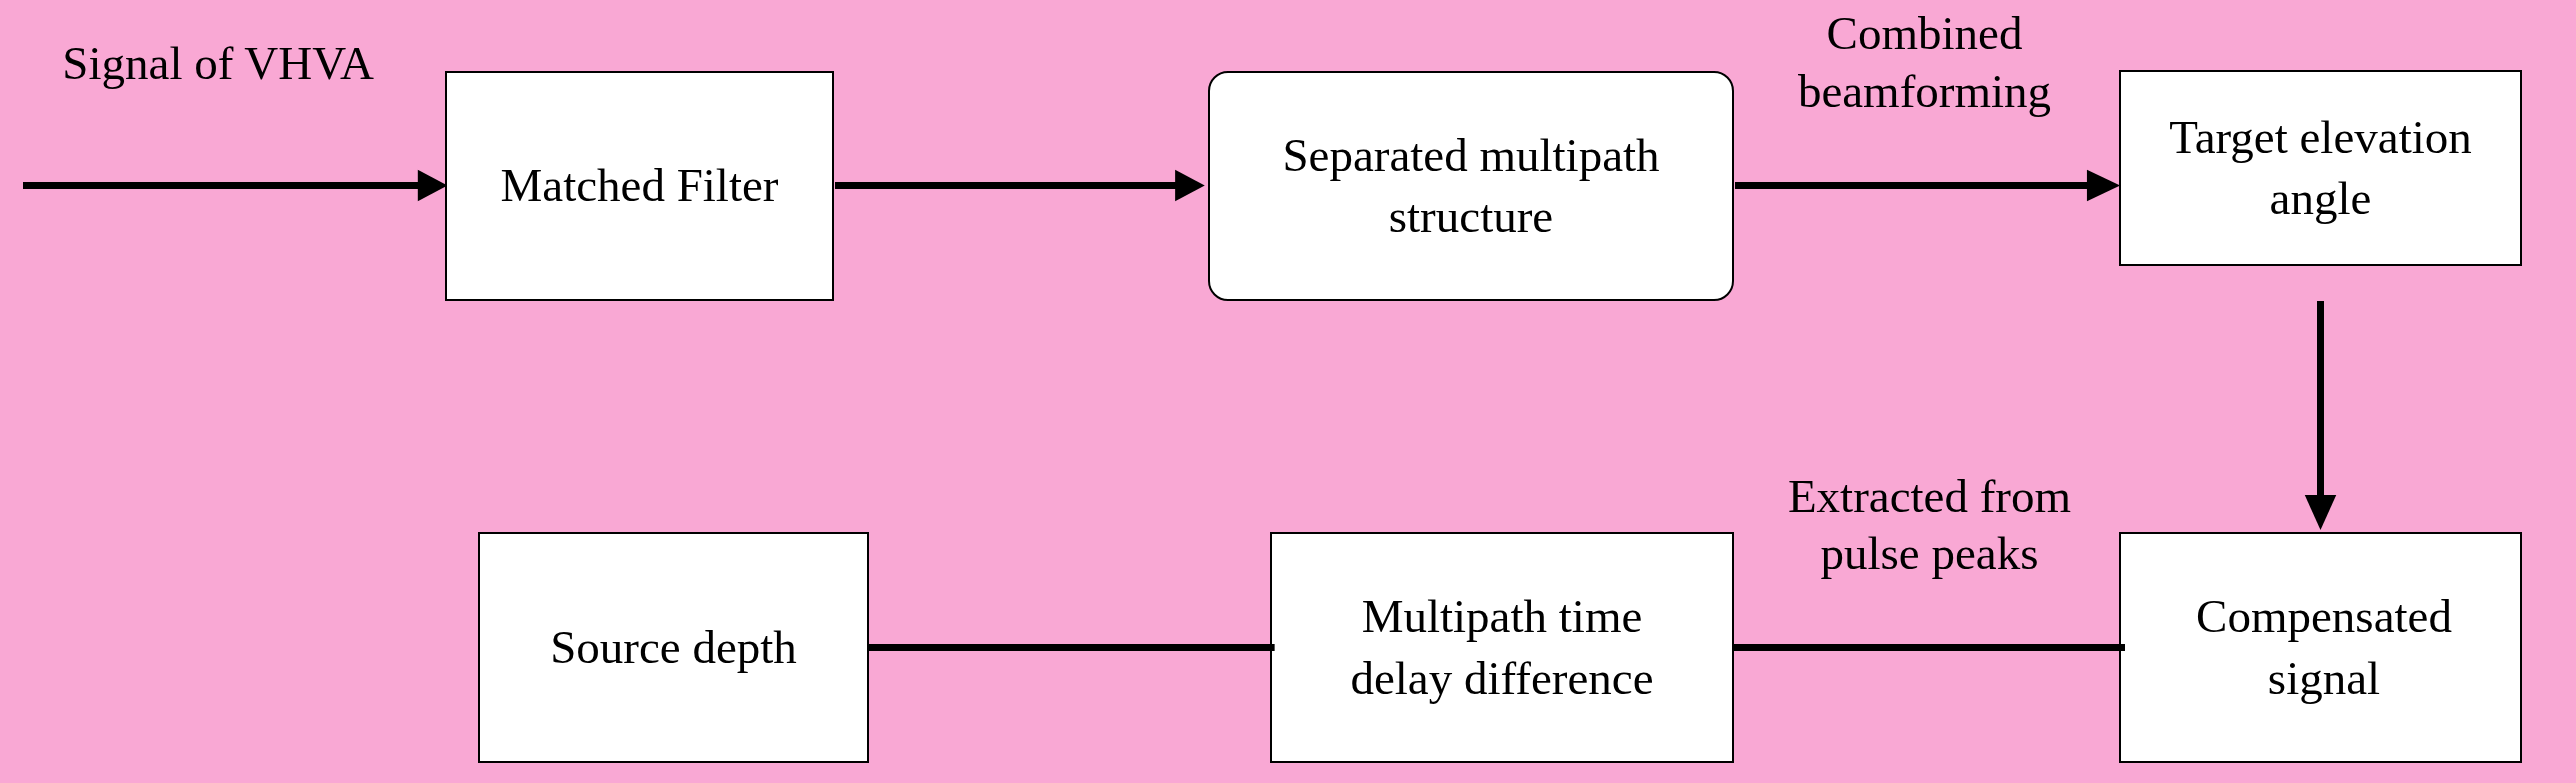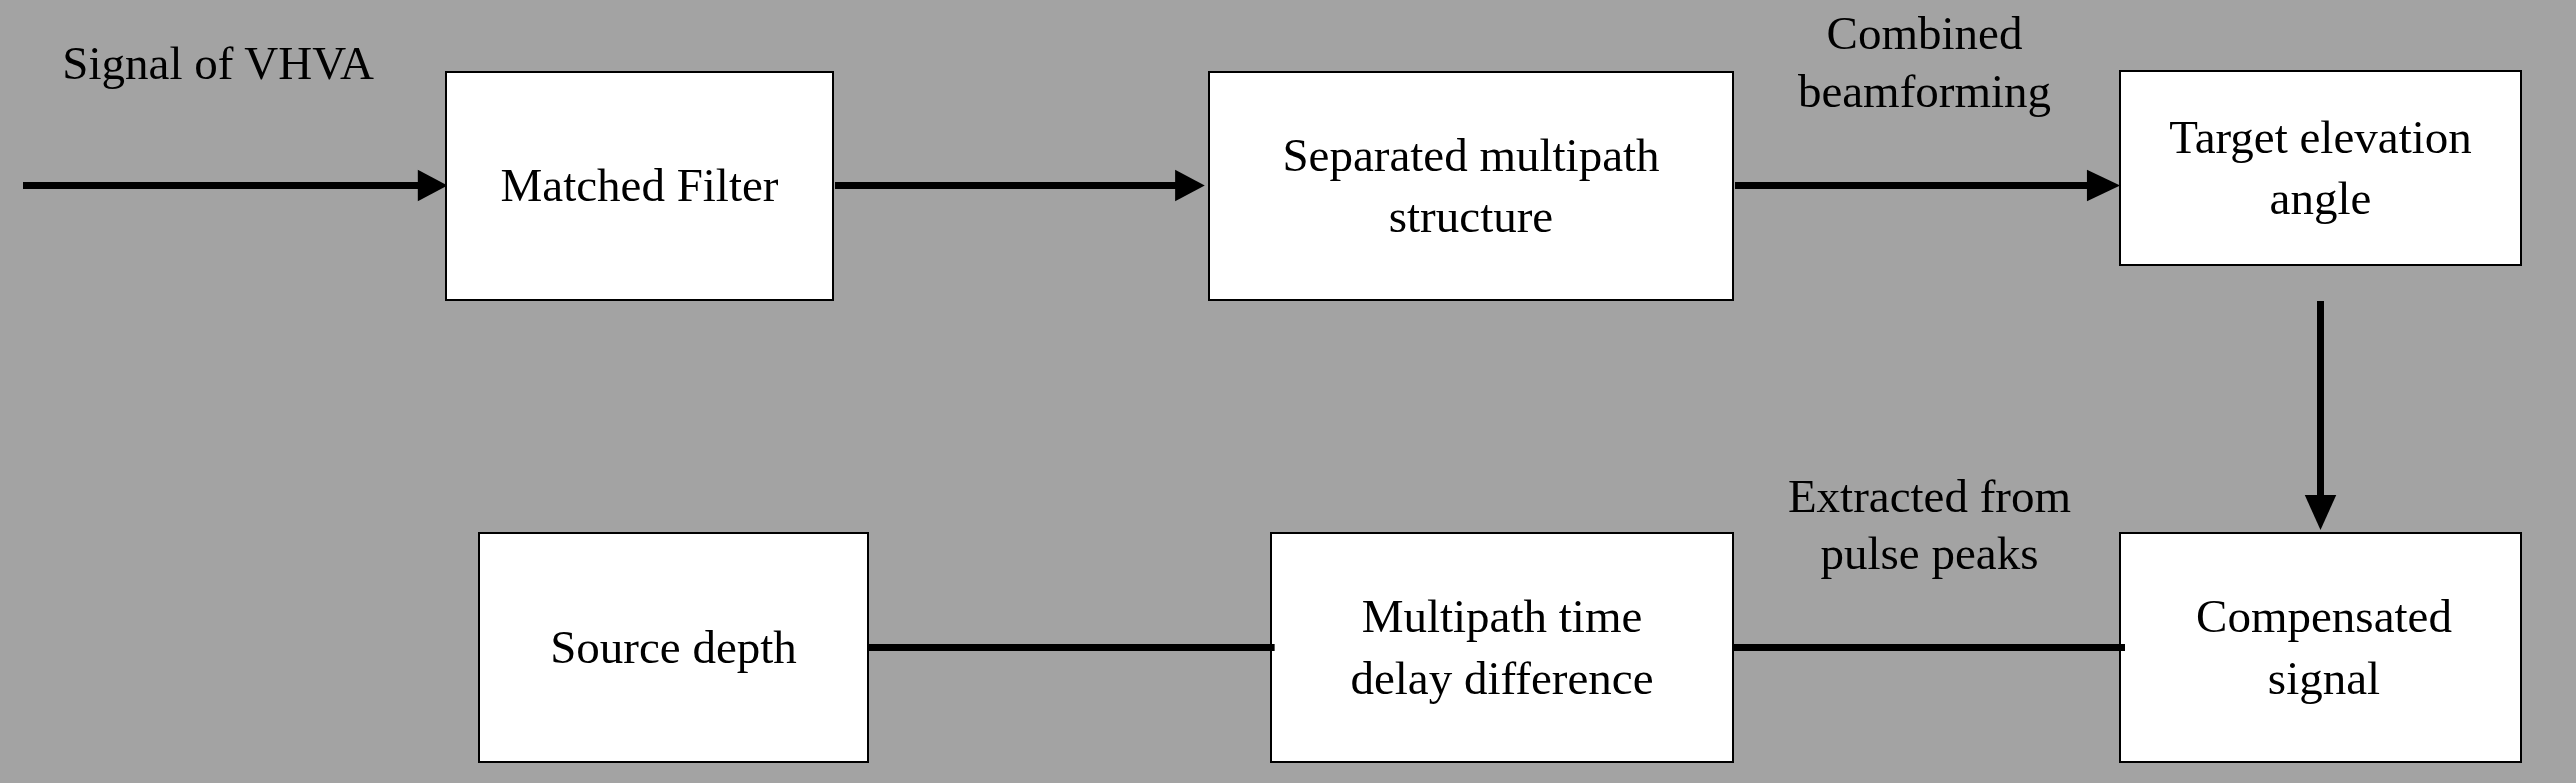--- a/index.html
+++ b/index.html
@@ -4,21 +4,21 @@
 <style>
   html, body {
     margin: 0;
     padding: 0;
     background: #ffffff;
   }
   #canvas {
     position: relative;
     width: 2576px;
     height: 784px;
-    background: #a3a3a3;
+    background: #f9a8d4;
     font-family: "Liberation Serif", "DejaVu Serif", serif;
     color: #000000;
     overflow: hidden;
   }
   .node {
     position: absolute;
     box-sizing: border-box;
     border: 2.6px solid #000000;
     background: #ffffff;
     display: flex;
@@ -64,21 +64,21 @@
 
   <div class="node" style="left:445px; top:71px; width:389px; height:230px;">Matched Filter</div>
 
   <div class="conn" style="left:835px; top:168px;">
     <svg width="375" height="35" viewBox="0 0 430 40">
       <line x1="0" y1="20" x2="396" y2="20" stroke="#000000" stroke-width="8"></line>
       <polygon points="390,2 390,38 424,20" fill="#000000"></polygon>
     </svg>
   </div>
 
-  <div class="node" style="left:1208px; top:71px; width:526px; height:230px;">Separated multipath
+  <div class="node" style="left:1208px; top:71px; width:526px; height:230px;border-radius:20px;">Separated multipath
 structure</div>
 
   <div class="edge-label" style="left:1741px; top:5.2px; width:367px;">Combined
 beamforming</div>
 
   <div class="conn" style="left:1735px; top:168px;">
     <svg width="393" height="35" viewBox="0 0 450 40">
       <line x1="0" y1="20" x2="409" y2="20" stroke="#000000" stroke-width="8"></line>
       <polygon points="403,2 403,38 441,20" fill="#000000"></polygon>
     </svg>

